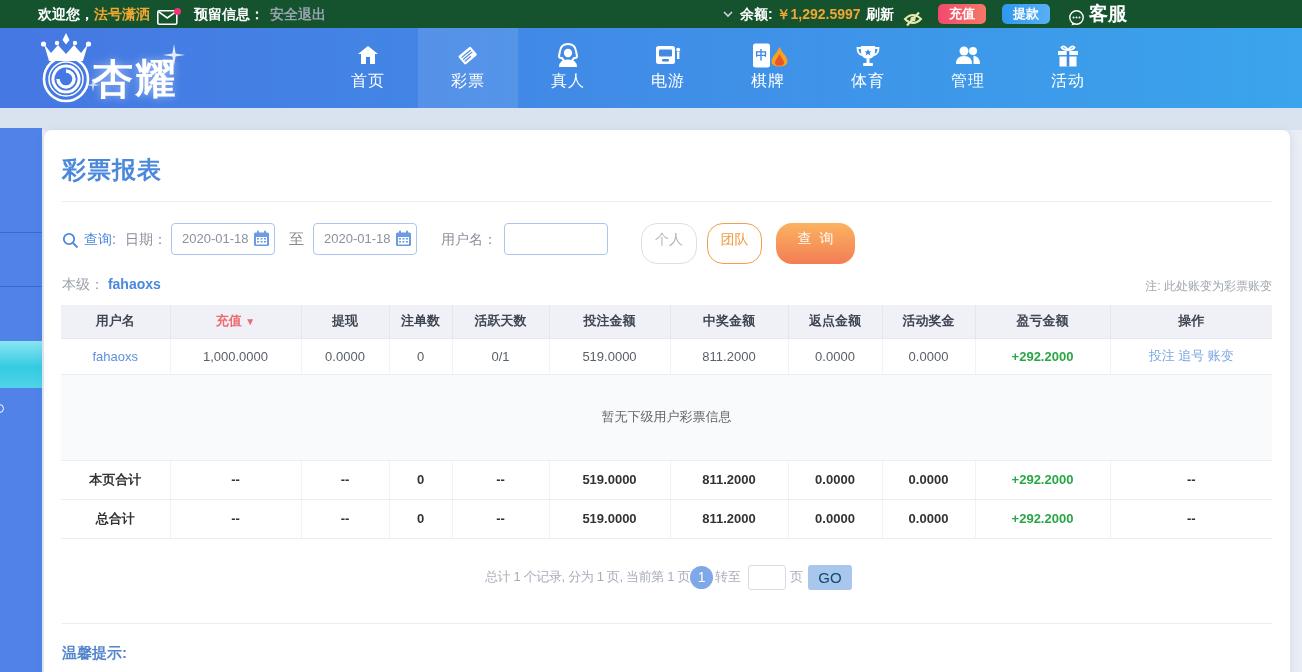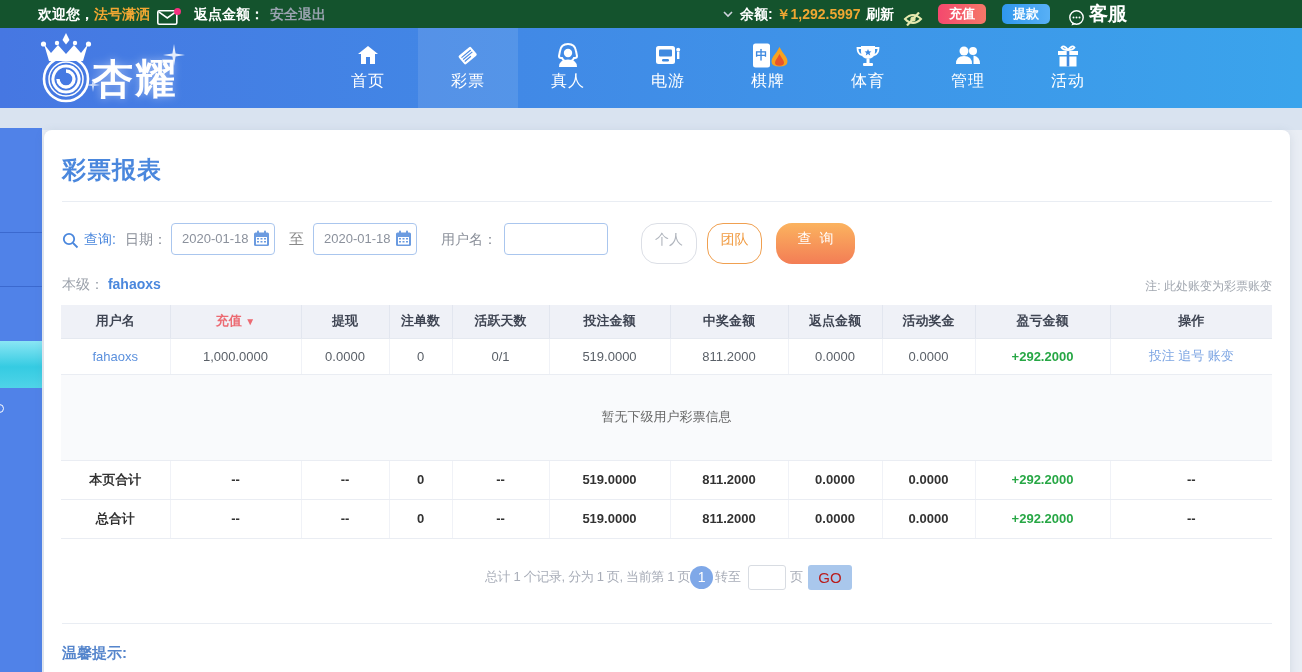--- a/index.html
+++ b/index.html
@@ -47,37 +47,37 @@
 .red, table.rpt th.red { color:#ec6a72; }
 .green { color:#27a745; font-weight:bold; }
 .blue { color:#5b90dd; }
 tr.total td { font-weight:bold; color:#333; height:39px; }
 table.rpt tr.total td.green { color:#27a745; }
 table.rpt td.empty { background:#f9fafc; height:86px; color:#666; border-right:none; }
 
 .pager { position:absolute; left:0; top:430px; line-height:34px; width:1246px; height:34px; text-align:center; font-size:13px; color:#a8adb8; letter-spacing:0; padding-left:3px; }
 .pager .circle { display:inline-block; width:23px; height:23px; line-height:23px; border-radius:50%; background:#7fa8e8; color:#fff; vertical-align:middle; margin:0 2px 0 0; font-size:14px; }
 .pager input { width:38px; height:25px; border:1px solid #d8dce2; border-radius:3px; vertical-align:middle; margin:0 4px 0 7px; }
-.pager .go { display:inline-block; width:44px; height:25px; line-height:25px; border-radius:3px; background:#a9c7ec; color:#b91c1c; font-size:15px; vertical-align:middle; margin-left:5px; }
+.pager .go { display:inline-block; width:44px; height:25px; line-height:25px; border-radius:3px; background:#a9c7ec; color:#0c4a6e; font-size:15px; vertical-align:middle; margin-left:5px; }
 .hr2 { position:absolute; left:18px; top:493px; width:1210px; border-top:1px solid #e9edf3; }
 .tips { position:absolute; left:18px; top:514px; font-size:15px; font-weight:bold; color:#5585cc; }
 </style>
 </head>
 <body>
 
 <div class="topbar">
   <div class="item" style="left:38px;font-weight:bold;">欢迎您，<span class="orange">法号潇洒</span></div>
   <div class="item" style="left:157px;top:6px;height:14px;">
     <svg width="25" height="17" viewBox="0 0 25 17">
         <rect x="0.8" y="2.8" width="19" height="13.4" rx="1.4" fill="none" stroke="#fff" stroke-width="1.6"></rect>
         <path d="M1.8 3.8 L10.3 10 L18.8 3.8" fill="none" stroke="#fff" stroke-width="1.6"></path>
         <circle cx="20.5" cy="3.5" r="3.5" fill="#f5317f"></circle>
       </svg>
   </div>
-  <div class="item" style="left:194px;font-weight:bold;">返点金额：</div>
+  <div class="item" style="left:194px;font-weight:bold;">预留信息：</div>
   <div class="item" style="left:270px;color:#9aa3b0;font-weight:bold;">安全退出</div>
   <div class="item" style="left:723px;top:0px;"><svg width="10" height="28" viewBox="0 0 10 28">
         <path d="M1 12 L5 16 L9 12" fill="none" stroke="#cfd4dd" stroke-width="1.6"></path>
       </svg></div>
   <div class="item" style="left:740px;font-weight:bold;">余额: <span class="orange">￥1,292.5997</span></div>
   <div class="item" style="left:866px;font-weight:bold;">刷新</div>
   <div class="item" style="left:903px;top:7px;height:14px;">
     <svg width="20" height="14" viewBox="0 0 20 14">
         <path d="M2 7 Q10 -1 18 7 Q10 15 2 7 Z" fill="none" stroke="#e6e9ae" stroke-width="2"></path>
         <circle cx="10" cy="7" r="2.6" fill="#e2e5a8"></circle>

